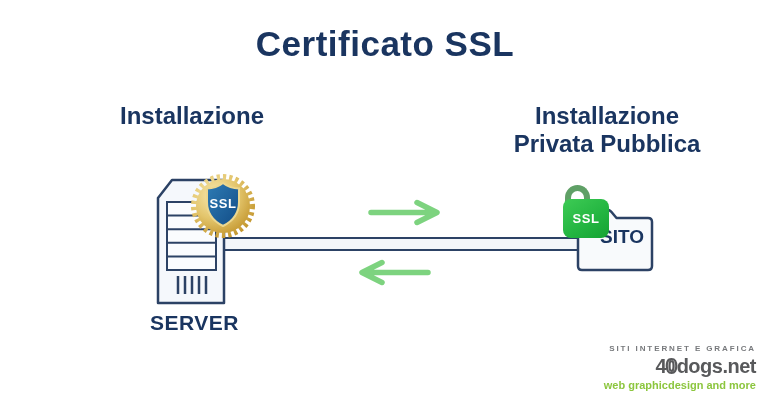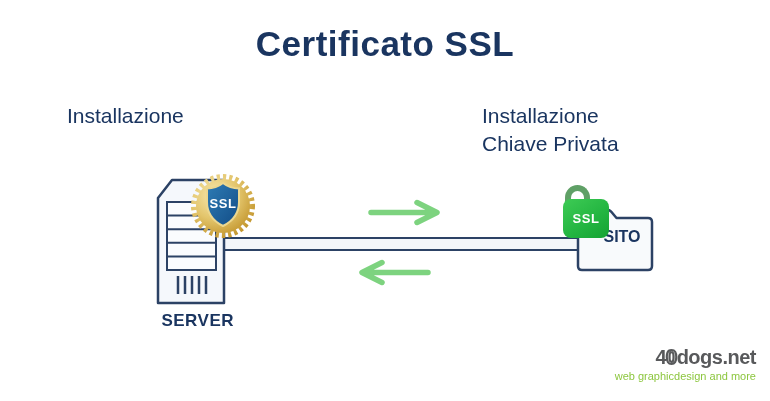--- a/index.html
+++ b/index.html
@@ -11,43 +11,43 @@
   body{background:#888;font-family:"Liberation Sans",sans-serif;}
   .canvas{
     position:relative;width:770px;height:401px;background:#ffffff;
     overflow:hidden;margin:0 auto;
   }
   .title{
     position:absolute;left:0;top:24px;width:770px;text-align:center;
     font-size:35px;font-weight:bold;color:var(--navy);letter-spacing:0.5px;
   }
   .heading{
-    position:absolute;top:102px;width:250px;
-    font-size:21px;font-weight:normal;color:var(--navy);line-height:28px;
+    position:absolute;top:102px;width:250px;text-align:center;
+    font-size:24px;font-weight:bold;color:var(--navy);line-height:28px;
   }
   .heading.left{left:67px;}
   .heading.right{left:482px;}
   .band{
     position:absolute;left:224px;top:237px;width:354px;height:14px;
     background:var(--band_fill);
     border-top:2.5px solid var(--outline);border-bottom:2.5px solid var(--outline);
     z-index:1;
   }
   .abs{position:absolute;}
   .server-label{
-    position:absolute;left:150px;top:311px;width:84px;text-align:right;
-    font-size:17px;font-weight:bold;color:var(--navy);letter-spacing:0.5px;z-index:2;
+    position:absolute;left:150px;top:311px;width:84px;text-align:left;
+    font-size:21px;font-weight:bold;color:var(--navy);letter-spacing:0.5px;z-index:2;
   }
   .seal-text{
     position:absolute;left:188px;top:196px;width:70px;text-align:center;
     font-size:13px;font-weight:bold;color:#ffffff;letter-spacing:0.5px;z-index:4;
   }
   .folder-text{
     position:absolute;left:586px;top:226px;width:72px;text-align:center;
-    font-size:16px;font-weight:bold;color:var(--navy);line-height:21px;z-index:3;
+    font-size:19px;font-weight:bold;color:var(--navy);line-height:21px;z-index:3;
   }
   .lock-shackle{
     position:absolute;left:565px;top:185px;width:25px;height:24px;
     border:6px solid var(--lock_shackle);border-bottom:none;
     border-radius:13px 13px 0 0;z-index:2;
   }
   .lock-body{
     position:absolute;left:563px;top:199px;width:46px;height:39px;
     border-radius:8px;background:linear-gradient(145deg,#3ecb55 0%,#22b440 60%,#15a233 100%);
     z-index:3;
@@ -63,39 +63,39 @@
     font-size:8px;font-weight:bold;letter-spacing:1.9px;color:#77797c;
   }
   .logo-name{
     font-size:20px;font-weight:bold;color:var(--logo_gray);
     line-height:25px;margin-top:1px;letter-spacing:-0.5px;
   }
   .logo-name .hollow{
     color:transparent;-webkit-text-stroke:2.2px var(--logo_gray);
   }
   .logo-tagline{
-    font-size:11px;font-weight:normal;color:var(--logo_green);line-height:12px;
+    font-size:11px;font-weight:bold;color:var(--logo_green);line-height:12px;
   }
   svg{display:block;}
   .z2{z-index:2;} .z3{z-index:3;}
 </style>
 </head>
 <body>
 
 <div class="canvas">
 
   <div class="title">Certificato SSL</div>
 
   <div class="heading left">
     <div>Installazione</div>
   </div>
 
   <div class="heading right">
     <div>Installazione</div>
-    <div>Chiave Privata</div>
+    <div>Privata Pubblica</div>
   </div>
 
   <div class="band"></div>
 
   <svg class="abs z2" style="left:152px;top:178px;" width="80" height="130" viewBox="0 0 80 130">
     <polygon points="6,20 20,2 72,2 72,125 6,125" fill="var(--panel)" stroke="var(--outline)" stroke-width="2.5" stroke-linejoin="round"></polygon>
     <rect x="15" y="24" width="49" height="68" fill="#fafcfe" stroke="var(--outline)" stroke-width="2"></rect>
     <line x1="15" y1="37.6" x2="64" y2="37.6" stroke="var(--outline)" stroke-width="2"></line>
     <line x1="15" y1="51.2" x2="64" y2="51.2" stroke="var(--outline)" stroke-width="2"></line>
     <line x1="15" y1="64.8" x2="64" y2="64.8" stroke="var(--outline)" stroke-width="2"></line>
@@ -141,17 +141,18 @@
   </svg>
   <div class="folder-text">
     <div>SITO</div>
   </div>
 
   <div class="lock-shackle"></div>
   <div class="lock-body"></div>
   <div class="lock-text">SSL</div>
 
   <div class="logo">
+    <div class="logo-top">SITI INTERNET E GRAFICA</div>
     <div class="logo-name"><span>4</span><span class="hollow">0</span><span>dogs.net</span></div>
     <div class="logo-tagline">web graphicdesign and more</div>
   </div>
 
 </div>
 
 </body></html>

